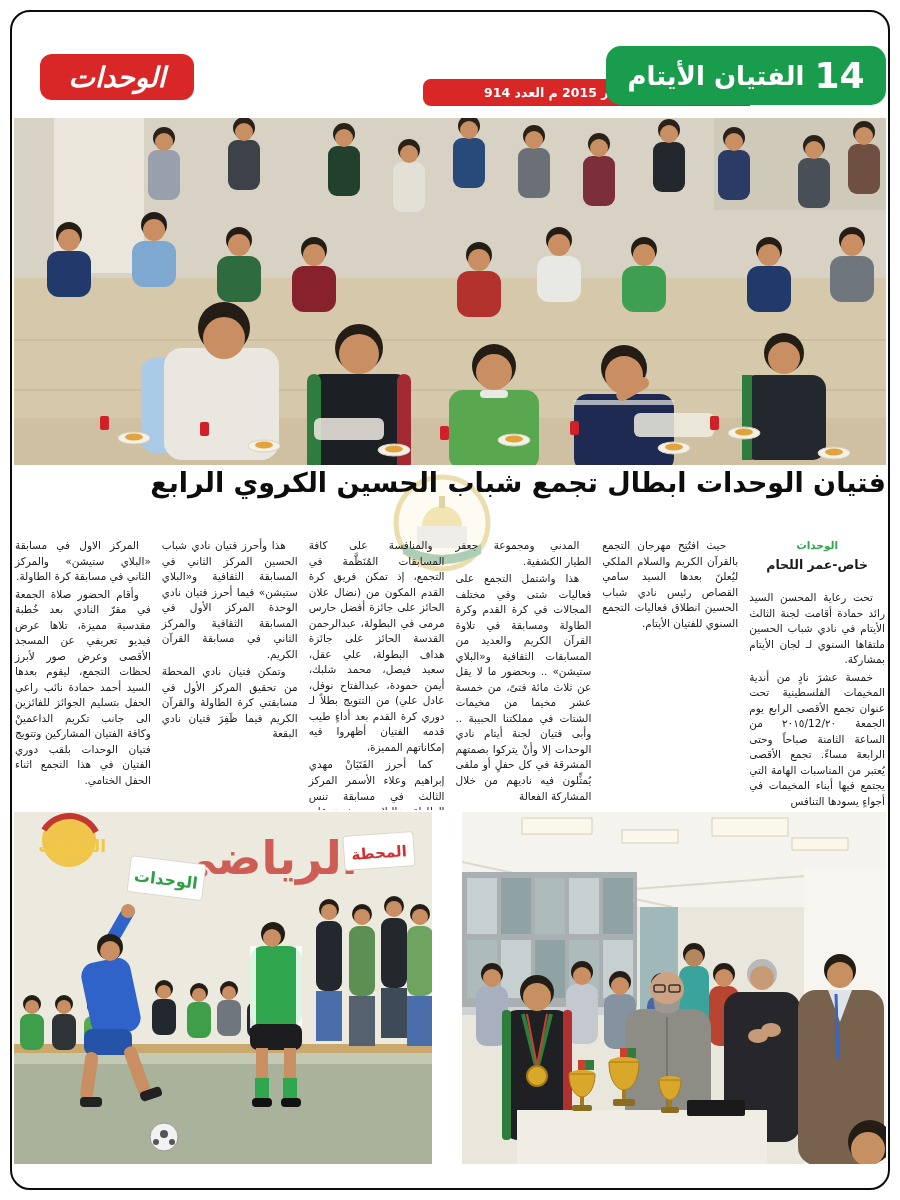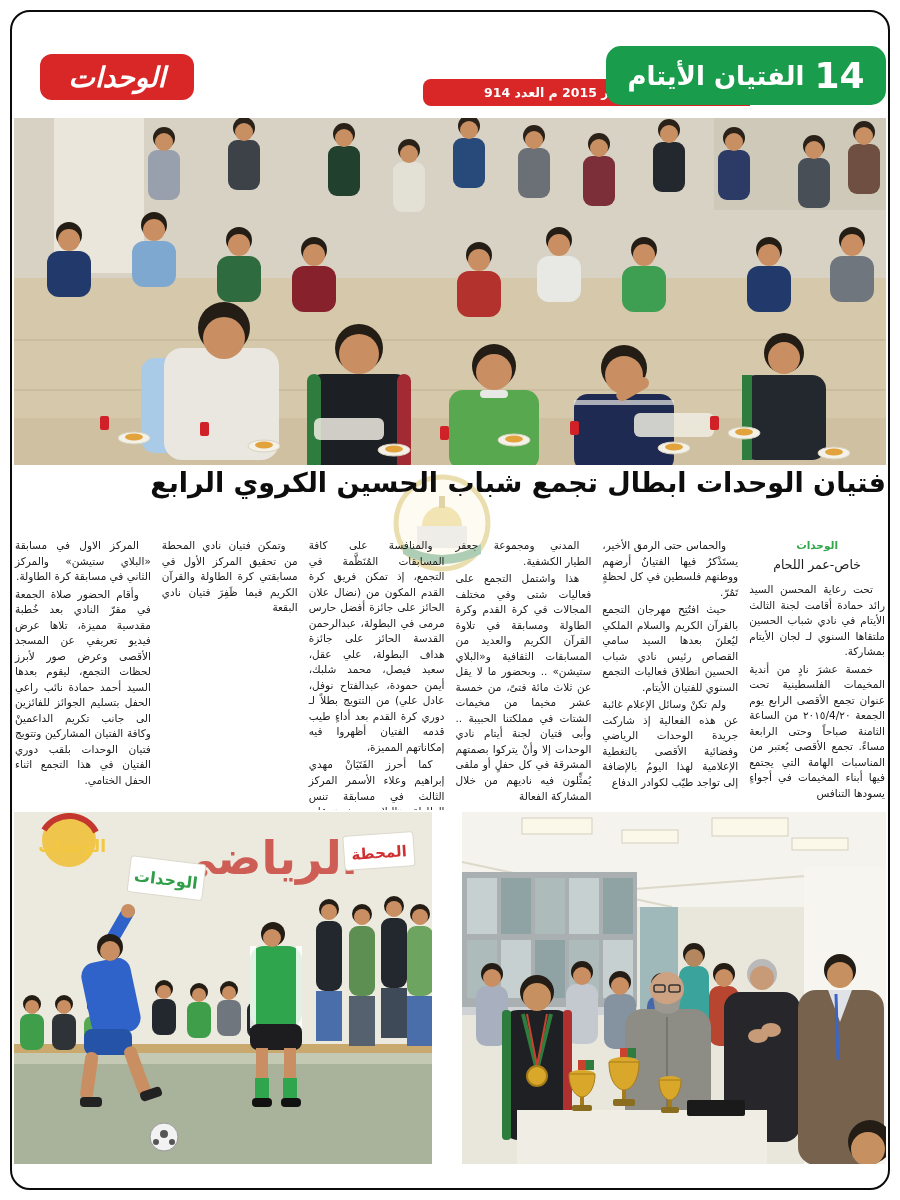--- a/index.html
+++ b/index.html
@@ -30,21 +30,21 @@
   .headline { position: absolute; top: 466px; left: 14px; width: 872px; font-size: 27px;
               font-weight: bold; color: #0d0d0d; text-align: right; line-height: 1.25;
               letter-spacing: -0.5px; z-index: 2; }
   .watermark { position: absolute; top: 474px; left: 393px; width: 98px; height: 98px; opacity: .38; z-index: 1; }
 
   .columns { position: absolute; top: 538px; left: 14px; width: 872px; height: 272px;
              display: flex; gap: 9px; overflow: hidden; z-index: 2; }
   .col { flex: 1 1 0; font-size: 10.5px; line-height: 1.48; text-align: justify; color: #1b1b1b; }
   .col p { margin: 0 1px 2px; text-indent: 12px; }
   .tag { color: #33a64c; font-size: 10.5px; font-weight: bold; text-align: center; margin-bottom: 2px; }
-  .byline { font-weight: normal; font-size: 12.5px; margin: 1px 0 8px; text-align: center; }
+  .byline { font-weight: bold; font-size: 12.5px; margin: 1px 0 16px; text-align: center; }
 </style>
 </head>
 <body>
 
 <div class="page">
   <div class="frame"></div>
 
   <div class="badge">
     <span class="num">14</span>
     <span class="ttl">الفتيان الأيتام</span>
@@ -241,36 +241,35 @@
     <path d="M10 70 Q49 92 88 70 L88 80 Q49 100 10 80 Z" fill="#2e7d3f"></path>
   </svg>
 
   <div class="headline">فتيان الوحدات ابطال تجمع شباب الحسين الكروي الرابع</div>
 
   <div class="columns">
     <div class="col">
       <div class="tag">الوحدات</div>
       <div class="byline">خاص-عمر اللحام</div>
       <p>تحت رعاية المحسن السيد رائد حمادة أقامت لجنة الثالث الأيتام في نادي شباب الحسين ملتقاها السنوي لـ لجان الأيتام بمشاركة.</p>
-      <p>خمسة عشرَ نادٍ من أندية المخيمات الفلسطينية تحت عنوان تجمع الأقصى الرابع يوم الجمعة ٢٠١٥/4/٢٠ من الساعة الثامنة صباحاً وحتى الرابعة مساءً. تجمع الأقصى يُعتبر من المناسبات الهامة التي يجتمع فيها أبناء المخيمات في أجواءٍ يسودها التنافس</p>
+      <p>خمسة عشرَ نادٍ من أندية المخيمات الفلسطينية تحت عنوان تجمع الأقصى الرابع يوم الجمعة ٢٠١٥/12/٢٠ من الساعة الثامنة صباحاً وحتى الرابعة مساءً. تجمع الأقصى يُعتبر من المناسبات الهامة التي يجتمع فيها أبناء المخيمات في أجواءٍ يسودها التنافس</p>
     </div>
     <div class="col">
-      <p>والحماس حتى الرمق الأخير، يستَذْكرُ فيها الفتيانُ أرضهم ووطنهم فلسطين في كل لحظةٍ تَمُرّ.</p>
       <p>حيث افتُتِح مهرجان التجمع بالقرآن الكريم والسلام الملكي ليُعلنَ بعدها السيد سامي القصاص رئيس نادي شباب الحسين انطلاق فعاليات التجمع السنوي للفتيان الأيتام.</p>
-      <p>ولم تكنْ وسائل الإعلام غائبة عن هذه الفعالية إذ شاركت جريدة الوحدات الرياضي وفضائية الأقصى بالتغطية الإعلامية لهذا اليومُ بالإضافة إلى تواجد طيّب لكوادر الدفاع</p>
     </div>
     <div class="col">
       <p>المدني ومجموعة جعفر الطيار الكشفية.</p>
       <p>هذا واشتمل التجمع على فعاليات شتى وفي مختلف المجالات في كرة القدم وكرة الطاولة ومسابقة في تلاوة القرآن الكريم والعديد من المسابقات الثقافية و«البلاي ستيشن» .. وبحضور ما لا يقل عن ثلاث مائة فتىً، من خمسة عشر مخيما من مخيمات الشتات في مملكتنا الحبيبة .. وأبى فتيان لجنة أيتام نادي الوحدات إلا وأنْ يتركوا بصمتهم المشرقة في كل حفلٍ أو ملقى يُمثِّلون فيه ناديهم من خلال المشاركة الفعالة</p>
     </div>
     <div class="col">
       <p>والمنافسة على كافة المسابقات المُنَظَّمة في التجمع، إذ تمكن فريق كرة القدم المكون من (نضال علان الحائز على جائزة أفضل حارس مرمى في البطولة، عبدالرحمن القدسة الحائز على جائزة هداف البطولة، علي عقل، سعيد فيصل، محمد شلبك، أيمن حمودة، عبدالفتاح نوفل، عادل علي) من التتويج بطلاً لـ دوري كرة القدم بعد أداءٍ طيب قدمه الفتيان أظهروا فيه إمكاناتهم المميزة،</p>
       <p>كما أحرز الفَتَيَانْ مهدي إبراهيم وعلاء الأسمر المركز الثالث في مسابقة تنس الطاولة و«البلاي ستيشن» على الترتيب.</p>
     </div>
     <div class="col">
+      <p>هذا وأحرز فتيان نادي شباب الحسين المركز الثاني في المسابقة الثقافية و«البلاي ستيشن» فيما أحرز فتيان نادي الوحدة المركز الأول في المسابقة الثقافية والمركز الثاني في مسابقة القرآن الكريم.</p>
       <p>وتمكن فتيان نادي المحطة من تحقيق المركز الأول في مسابقتي كرة الطاولة والقرآن الكريم فيما ظَفِرَ فتيان نادي البقعة</p>
     </div>
     <div class="col">
       <p>المركز الاول في مسابقة «البلاي ستيشن» والمركز الثاني في مسابقة كرة الطاولة.</p>
       <p>وأقام الحضور صلاة الجمعة في مقرّ النادي بعد خُطبة مقدسية مميزة، تلاها عرض فيديو تعريفي عن المسجد الأقصى وعرض صور لأبرز لحظات التجمع، ليقوم بعدها السيد أحمد حمادة نائب راعي الحفل بتسليم الجوائز للفائزين الى جانب تكريم الداعمينْ وكافة الفتيان المشاركين وتتويج فتيان الوحدات بلقب دوري الفتيان في هذا التجمع اثناء الحفل الختامي.</p>
     </div>
   </div>
 
   <div class="photo photo-bl">
     <svg viewBox="0 0 418 352" preserveAspectRatio="none">

